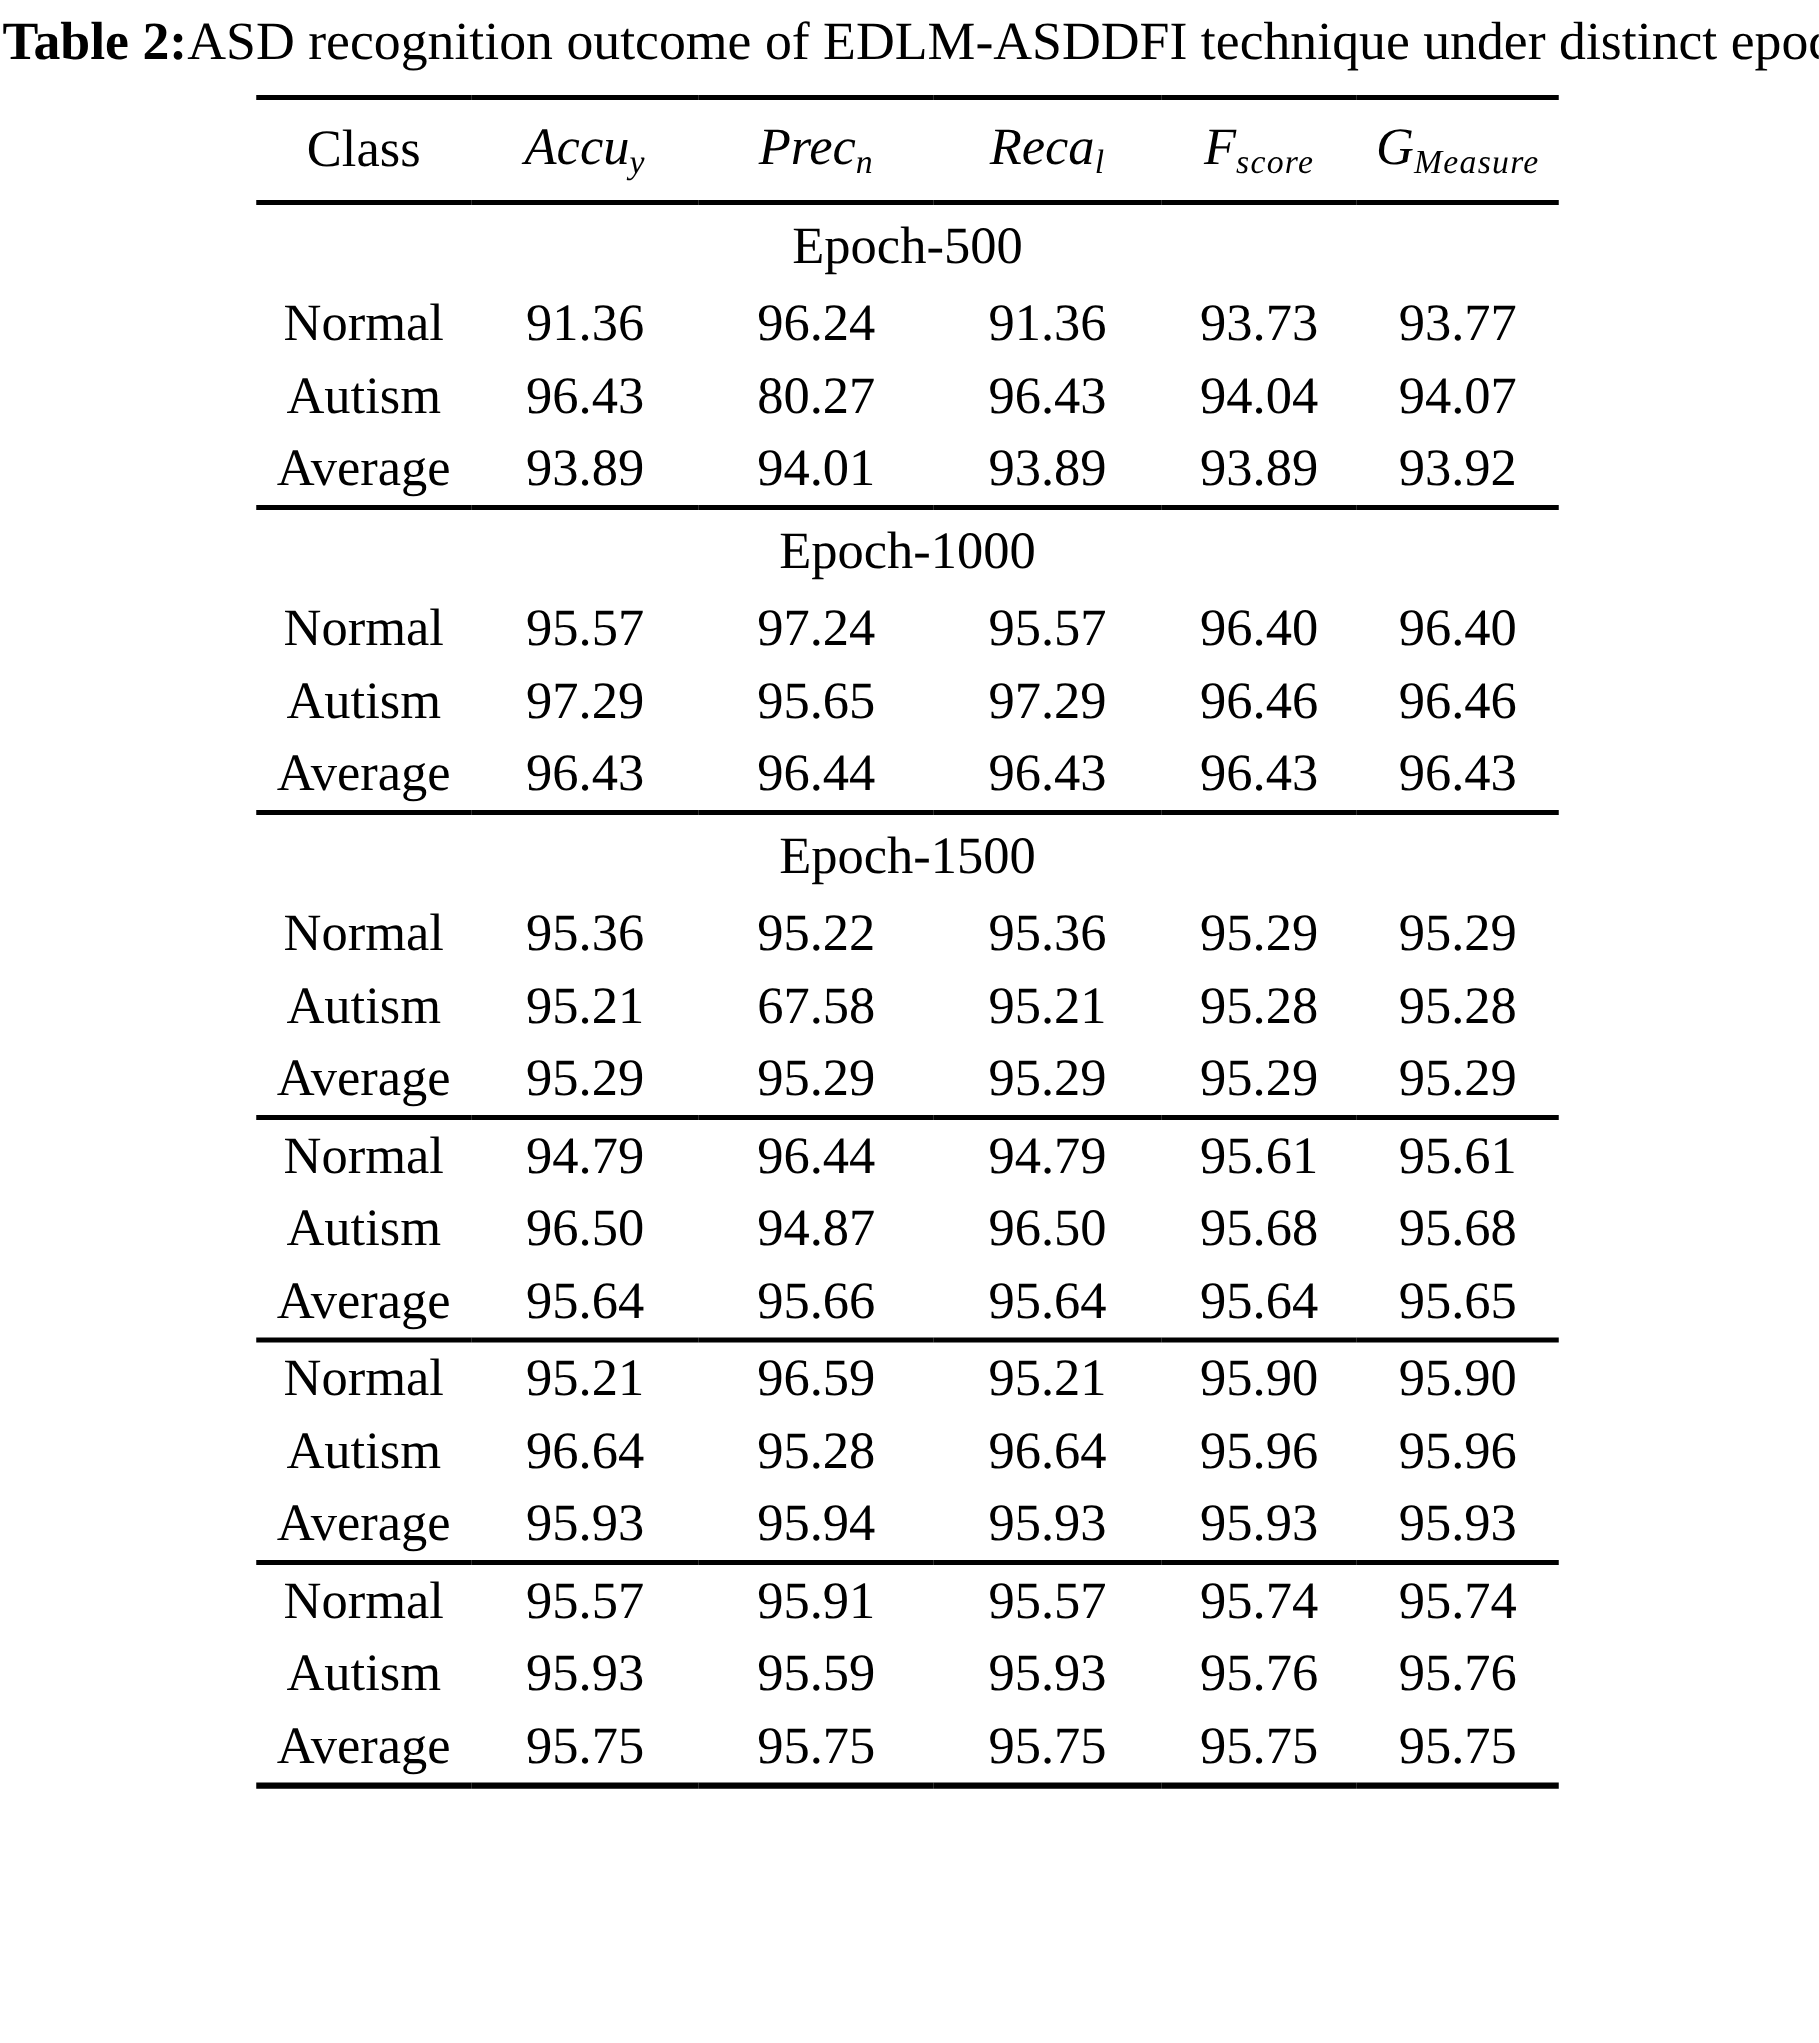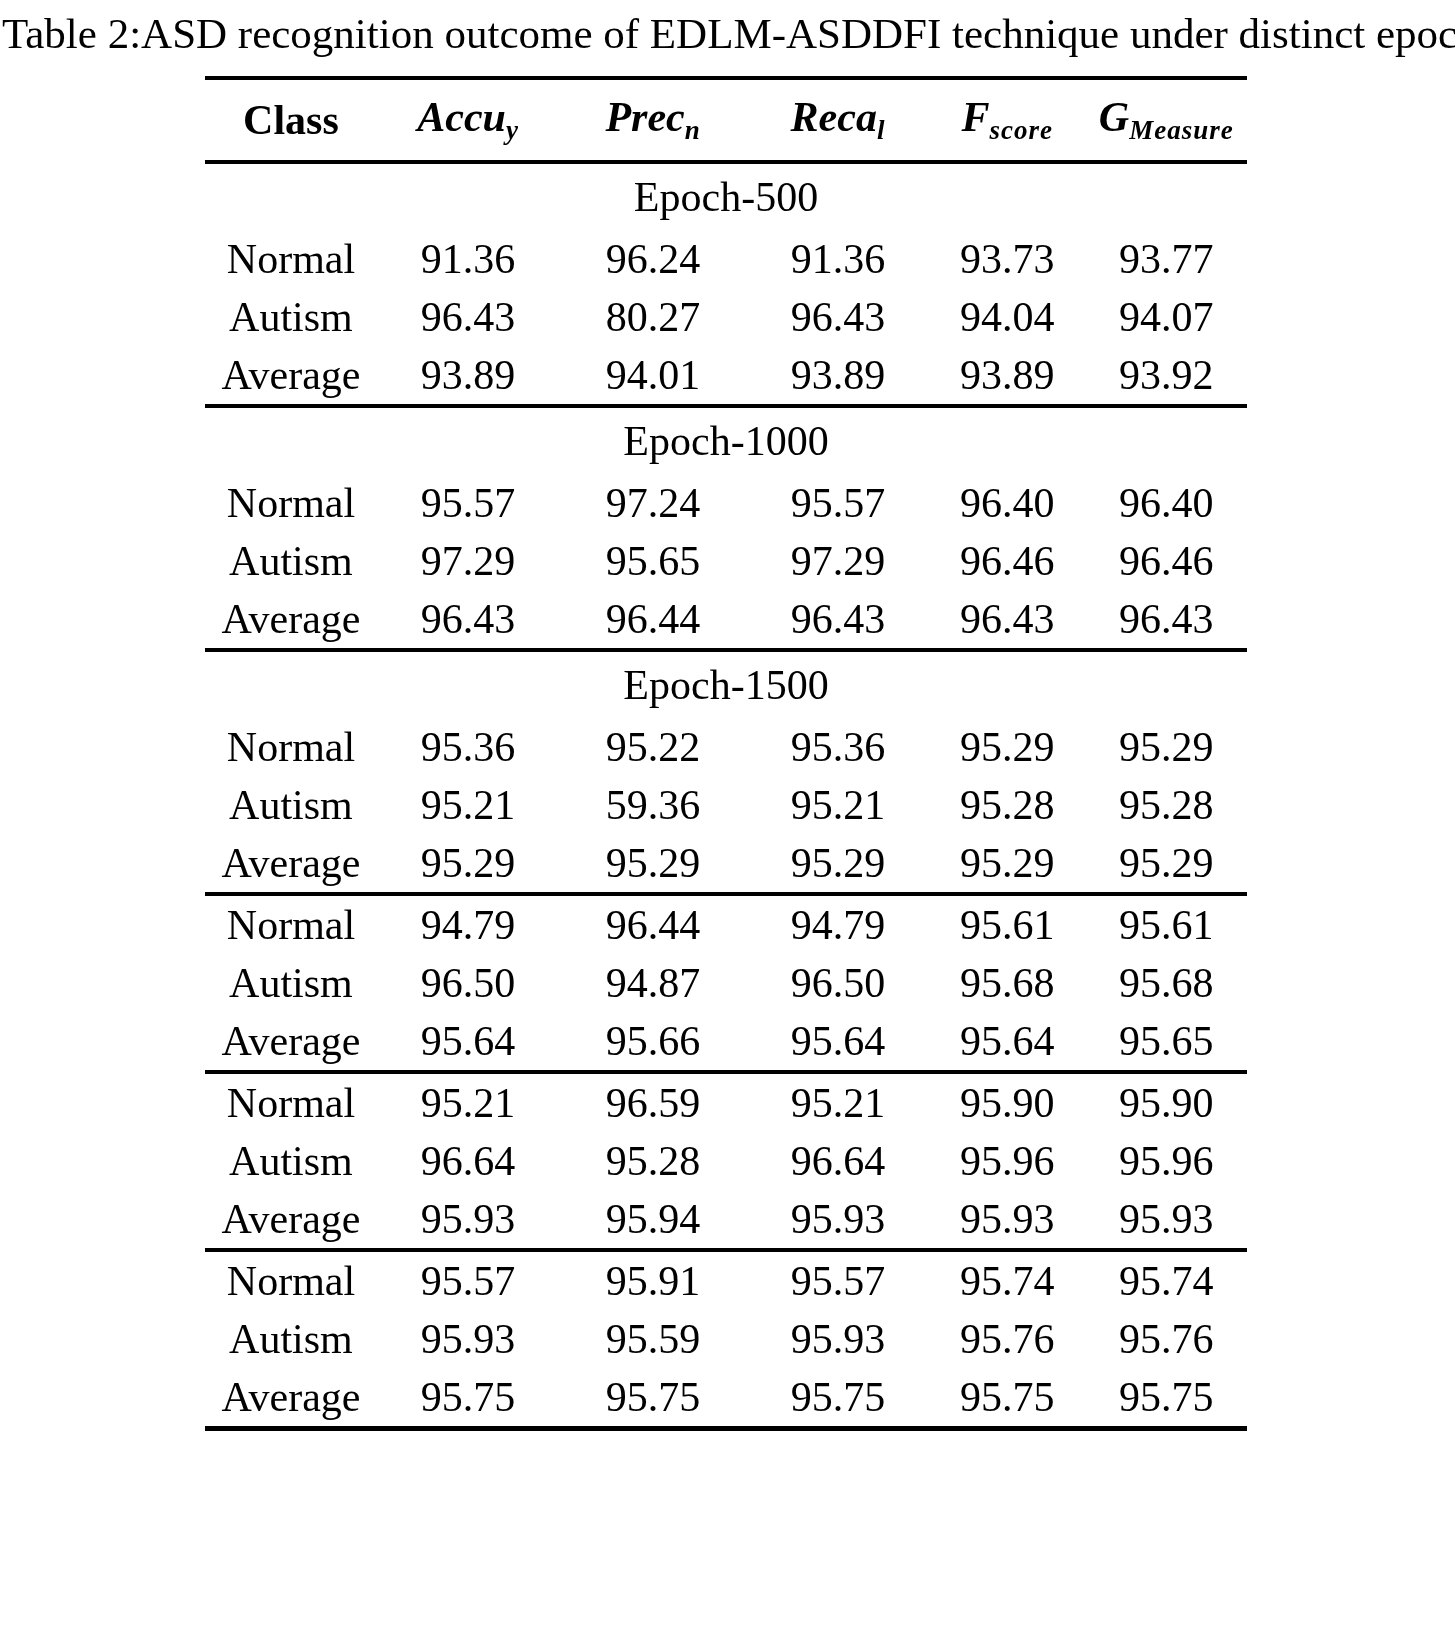--- a/index.html
+++ b/index.html
@@ -16,21 +16,21 @@
     position: relative;
   }
   .title {
     font-size: 43px;
     line-height: 1.2;
     padding: 8px 0 0 2px;
     white-space: nowrap;
     letter-spacing: 0px;
   }
   .title .tlabel {
-    font-weight: normal;
+    font-weight: bold;
   }
   table.results {
     border-collapse: collapse;
     table-layout: fixed;
     width: 1042px;
     margin: 16px 0 0 205px;
     border-top: 4px solid #000;
     border-bottom: 5px solid #000;
   }
   col.c-class   { width: 16.5%; }
@@ -42,21 +42,21 @@
   th, td {
     font-size: 42px;
     text-align: center;
     vertical-align: middle;
     padding: 0;
     height: 58px;
     font-weight: normal;
   }
   thead th {
     height: 80px;
-    font-weight: bold;
+    font-weight: normal;
   }
   thead {
     border-bottom: 4px solid #000;
   }
   th.metric .base {
     font-style: italic;
   }
   th .hsub {
     font-style: italic;
     font-size: 27px;
@@ -168,21 +168,21 @@
       <td class="cls">Normal</td>
       <td class="value">95.36</td>
       <td class="value">95.22</td>
       <td class="value">95.36</td>
       <td class="value">95.29</td>
       <td class="value">95.29</td>
     </tr>
     <tr>
       <td class="cls">Autism</td>
       <td class="value">95.21</td>
-      <td class="value">59.36</td>
+      <td class="value">67.58</td>
       <td class="value">95.21</td>
       <td class="value">95.28</td>
       <td class="value">95.28</td>
     </tr>
     <tr class="avg-row">
       <td class="cls">Average</td>
       <td class="value">95.29</td>
       <td class="value">95.29</td>
       <td class="value">95.29</td>
       <td class="value">95.29</td>

